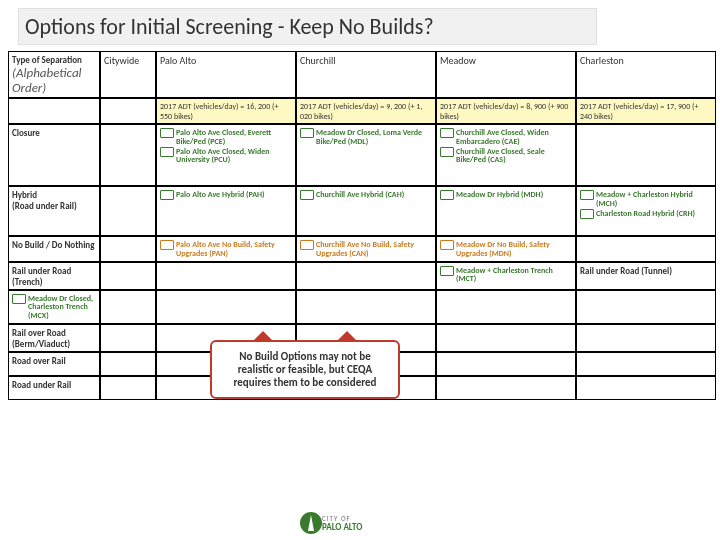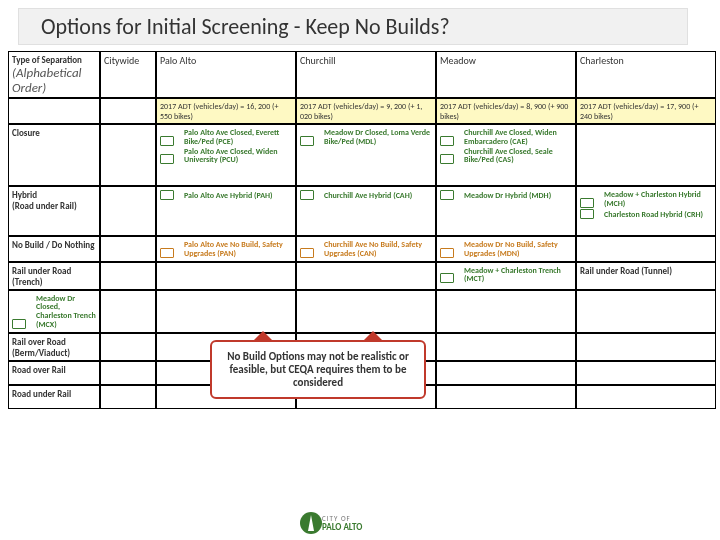--- a/index.html
+++ b/index.html
@@ -1,33 +1,33 @@
 <!DOCTYPE html>
 <html><head>
 <meta charset="utf-8">
 <style>
   *{box-sizing:border-box;margin:0;padding:0}
   body{font-family:Calibri,Arial,sans-serif;background:#fff;width:720px;height:540px;overflow:hidden;position:relative}
   .title-wrap{padding:8px 0 0 18px}
-  .title-bar{background:#f1f1f1;border:1px solid #e0e0e0;padding:4px 22px;font-size:22px;font-weight:400;color:#333;display:inline-block;width:670px}
+  .title-bar{background:#f1f1f1;border:1px solid #e0e0e0;padding:4px 6px;font-size:22px;font-weight:400;color:#333;display:inline-block;width:579px}
   .grid{display:grid;grid-template-columns:92px 56px 140px 140px 140px 140px;border-collapse:collapse;margin:6px 0 0 8px;font-size:9px;color:#333}
   .cell{border:1px solid #000000;padding:2px 3px;overflow:hidden}
   .hdr{font-weight:400;font-size:10px}
   .rowhdr{font-weight:700;font-size:9px}
   .sub{font-style:italic;font-size:13px;font-weight:400;color:#555}
   .adt{font-size:8px;font-weight:400;background:#fef9c3}
   .green{color:#3a7a2f}
   .orange{color:#c77b1e}
-  .item{display:flex;align-items:flex-end;gap:10px;margin:1px 0;line-height:1.1}
+  .item{display:flex;align-items:flex-start;gap:2px;margin:1px 0;line-height:1.1}
   .ico{width:14px;height:10px;flex-shrink:0;border:1px solid currentColor;border-radius:1px;position:relative;font-size:6px}
   .txt{font-weight:700;font-size:8px}
   .tall{min-height:62px}
   .med{min-height:50px}
   .short{min-height:24px}
-  .callout{position:absolute;left:210px;top:340px;width:216px;background:#fff;border:2px solid #c0392b;border-radius:6px;padding:8px 10px;text-align:center;font-weight:700;font-size:11px;color:#333}
+  .callout{position:absolute;left:210px;top:340px;width:190px;background:#fff;border:2px solid #c0392b;border-radius:6px;padding:8px 10px;text-align:center;font-weight:700;font-size:11px;color:#333}
   .callout:before,.callout:after{content:"";position:absolute;top:-22px;width:0;height:0;border:11px solid transparent;border-bottom-color:#c0392b}
   .callout:before{left:40px}
   .callout:after{right:40px}
   .logo{position:absolute;bottom:6px;left:300px;display:flex;align-items:center;color:#3a7a2f;font-size:9px;font-weight:700}
   .logo-mark{width:22px;height:22px;border-radius:50%;background:#3a7a2f;position:relative}
   .logo-mark:after{content:"";position:absolute;left:8px;top:3px;width:6px;height:16px;background:#fff;clip-path:polygon(50% 0,100% 100%,0 100%)}
   .logo-txt{line-height:1}
   .logo-txt .city{font-size:7px;letter-spacing:1px;color:#777;font-weight:400}
 </style>
 </head>

